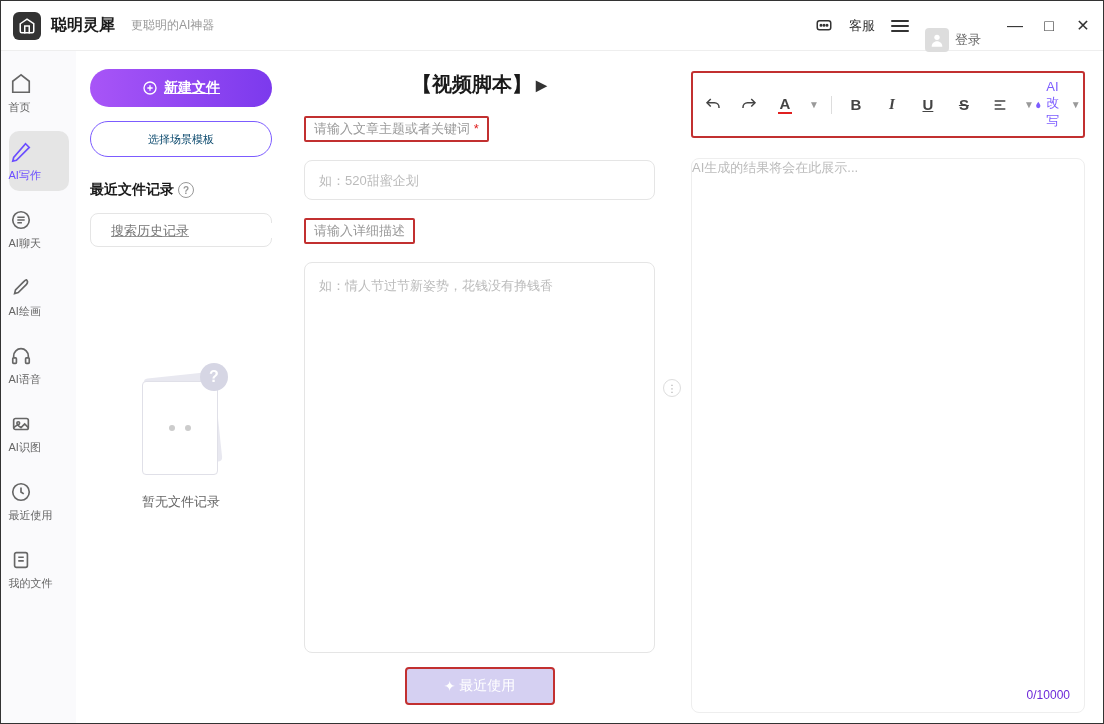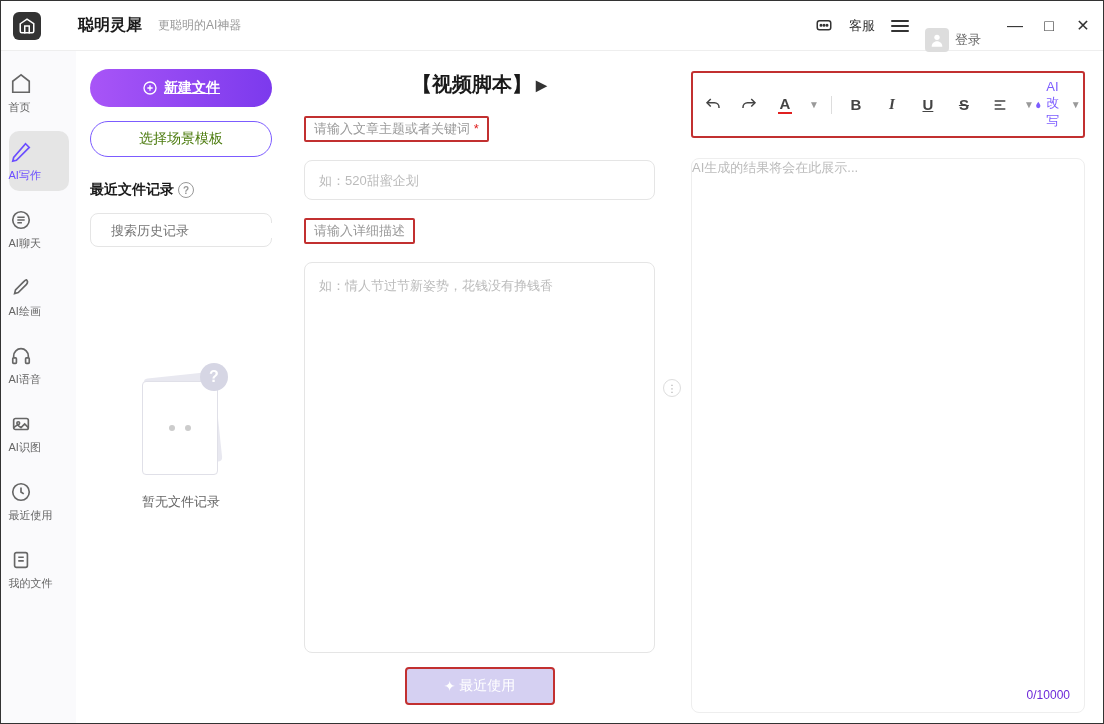--- a/index.html
+++ b/index.html
@@ -3,21 +3,21 @@
   <meta charset="utf-8">
   <style>
     * { margin: 0; padding: 0; box-sizing: border-box; font-family: -apple-system, BlinkMacSystemFont, "Segoe UI", "Microsoft YaHei", sans-serif; }
     body { width: 1104px; height: 724px; background: #fff; overflow: hidden; border: 1px solid #333; }
     
     
     .titlebar { height: 50px; display: flex; align-items: center; padding: 0 12px; background: #fff; border-bottom: 1px solid #eee; }
     .titlebar-left { display: flex; align-items: center; gap: 10px; }
     .logo-icon { width: 28px; height: 28px; background: #333; border-radius: 6px; display: flex; align-items: center; justify-content: center; }
     .logo-icon svg { width: 18px; height: 18px; }
-    .app-title { font-size: 16px; font-weight: 700; color: #1a1a1a; margin-left: 27px; }
+    .app-title { font-size: 16px; font-weight: 700; color: #1a1a1a; }
     .app-subtitle { font-size: 12px; color: #999; margin-left: 6px; }
     .titlebar-right { margin-left: auto; display: flex; align-items: center; gap: 16px; }
     .service-btn { display: flex; align-items: center; gap: 16px; font-size: 13px; color: #333; cursor: pointer; }
     .menu-icon { width: 18px; height: 18px; display: flex; flex-direction: column; justify-content: space-between; padding: 3px 0; cursor: pointer; }
     .menu-icon span { height: 2px; background: #333; border-radius: 1px; }
     .login-btn { display: flex; align-items: center; gap: 6px; font-size: 13px; color: #666; cursor: pointer; margin-top: 28px; }
     .avatar-placeholder { width: 24px; height: 24px; background: #ddd; border-radius: 4px; display:flex; align-items:center; justify-content:center; }
     .win-controls { display: flex; gap: 18px; margin-left: 10px; }
     .win-btn { width: 16px; height: 16px; cursor: pointer; display: flex; align-items: center; justify-content: center; font-size: 16px; color: #333; }
     
@@ -26,24 +26,24 @@
     
     
     .sidebar { width: 75px; background: #fafafc; display: flex; flex-direction: column; align-items: center; padding: 12px 0; gap: 8px; }
     .sidebar-item { width: 60px; height: 60px; display: flex; flex-direction: column; justify-content: center; gap: 4px; cursor: pointer; border-radius: 10px; font-size: 11px; color: #666; }
     .sidebar-item.active { background: #e5e5e5; color: #6b4eff; }
     .sidebar-item .icon { width: 24px; height: 24px; display: flex; align-items: center; justify-content: center; }
     
     
     .left-panel { width: 210px; padding: 18px 14px; background: #fff; }
     .btn-primary { width: 100%; height: 38px; background: linear-gradient(90deg, #a855f7, #7c3aed); border: none; border-radius: 20px; color: #fff; font-size: 14px; font-weight: 600; display: flex; align-items: center; justify-content: center; gap: 6px; cursor: pointer; margin-bottom: 14px; text-decoration: underline; }
-    .btn-outline { width: 100%; height: 36px; background: #fff; border: 1px solid #7c5cff; border-radius: 18px; color: #4d7c0f; font-size: 14px; cursor: pointer; margin-bottom: 24px; }
+    .btn-outline { width: 100%; height: 36px; background: #fff; border: 1px solid #7c5cff; border-radius: 18px; color: #0c4a6e; font-size: 11px; cursor: pointer; margin-bottom: 24px; }
     .section-label { display: flex; align-items: center; gap: 4px; font-size: 14px; font-weight: 600; color: #1a1a1a; margin-bottom: 14px; }
     .help-icon { width: 16px; height: 16px; border: 1.5px solid #999; border-radius: 50%; display: inline-flex; align-items: center; justify-content: center; font-size: 10px; color: #999; }
-    .search-box { display: flex; align-items: center; gap: 8px; background: #fff; border: 1px solid #e5e5e5; border-radius: 8px; padding: 8px 12px; font-size: 13px; color: #999; }
+    .search-box { display: flex; align-items: center; gap: 8px; background: #fff; border: 1px solid #e5e5e5; border-radius: 8px; padding: 8px 12px; font-size: 13px; color: #999; text-decoration: underline; }
     .search-box input { border: none; outline: none; font-size: 13px; flex: 1; }
     .empty-state { margin-top: 120px; display: flex; flex-direction: column; align-items: center; gap: 16px; }
     .empty-illustration { width: 90px; height: 110px; position: relative; }
     .paper-back { position: absolute; top: 8px; left: 12px; width: 70px; height: 90px; background: #e8e8f0; border-radius: 4px; transform: rotate(-6deg); }
     .paper-front { position: absolute; top: 14px; left: 6px; width: 76px; height: 94px; background: #fff; border: 1px solid #e0e0e8; border-radius: 4px; display: flex; align-items: center; justify-content: center; gap: 10px; }
     .paper-front .eye { width: 6px; height: 6px; background: #ccc; border-radius: 50%; }
     .question-bubble { position: absolute; top: -4px; right: -2px; width: 28px; height: 28px; background: #d6d6e4; border-radius: 50%; display: flex; align-items: center; justify-content: center; color: #fff; font-size: 16px; font-weight: 700; }
     .empty-text { font-size: 13px; color: #666; }
     
     

